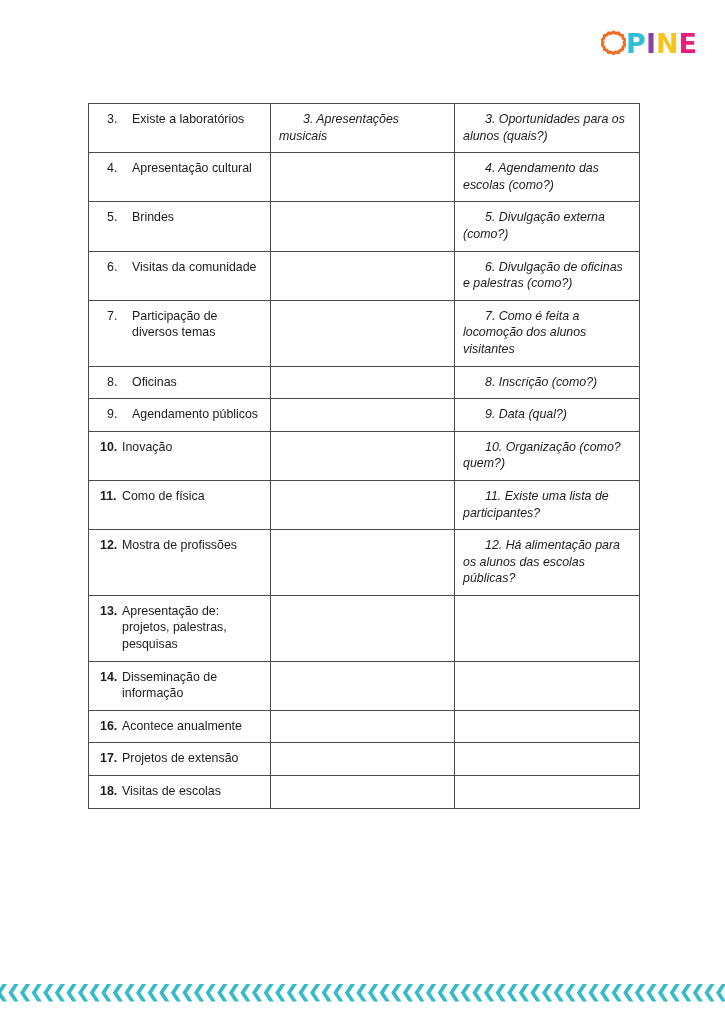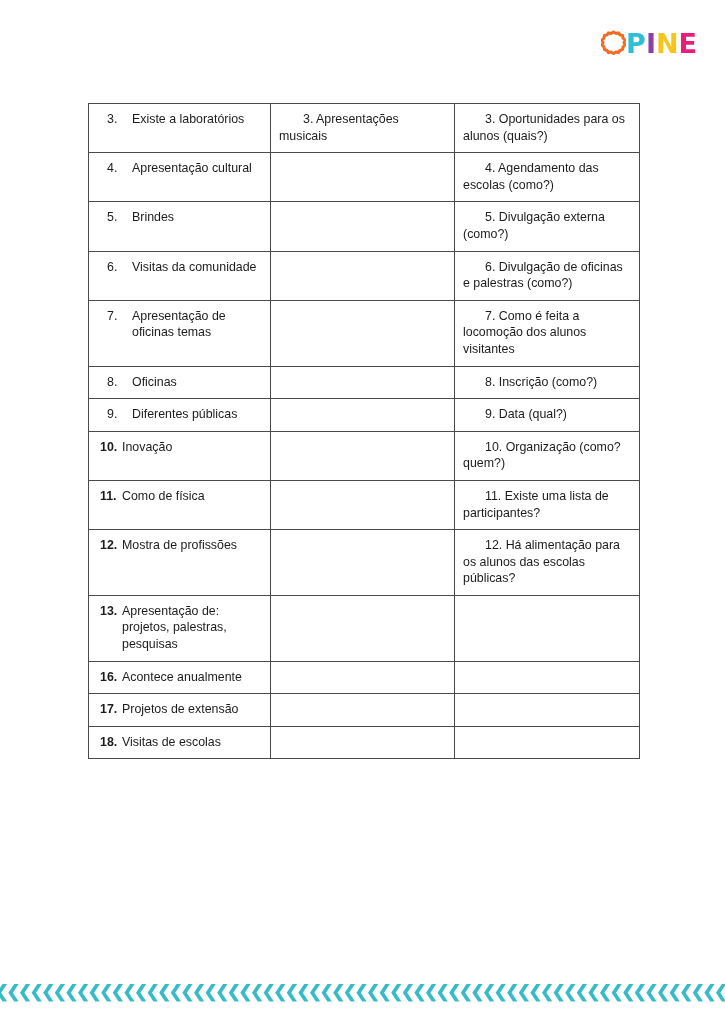--- a/index.html
+++ b/index.html
@@ -86,20 +86,21 @@
   
   .numitem.wide .num {
     min-width: 22px;
     padding-left: 3px;
     font-weight: bold;
   }
 
   
   .indent-item {
     text-indent: 22px;
+    font-style: italic;
   }
   .indent-item.gap {
     text-indent: 24px;
   }
 
   
   .chev-band {
     position: absolute;
     left: 0;
     bottom: 18px;
@@ -194,21 +195,21 @@
             <div class="indent-item gap"></div>
           </td>
           <td>
             <div class="indent-item">6.  Divulgação de oficinas e palestras (como?)</div>
           </td>
         </tr>
         <tr>
           <td>
             <div class="numitem">
               <span class="num">7.</span>
-              <span class="txt">Apresentação de oficinas temas</span>
+              <span class="txt">Participação de diversos temas</span>
             </div>
           </td>
           <td>
             <div class="indent-item gap"></div>
           </td>
           <td>
             <div class="indent-item">7.  Como é feita a locomoção dos alunos visitantes</div>
           </td>
         </tr>
         <tr>
@@ -222,21 +223,21 @@
             <div class="indent-item gap"></div>
           </td>
           <td>
             <div class="indent-item">8.  Inscrição (como?)</div>
           </td>
         </tr>
         <tr>
           <td>
             <div class="numitem">
               <span class="num">9.</span>
-              <span class="txt">Diferentes públicas</span>
+              <span class="txt">Agendamento públicos</span>
             </div>
           </td>
           <td>
             <div class="indent-item gap"></div>
           </td>
           <td>
             <div class="indent-item">9.  Data (qual?)</div>
           </td>
         </tr>
         <tr>
@@ -279,20 +280,34 @@
           </td>
           <td>
             <div class="indent-item">12. Há alimentação para os alunos das escolas públicas?</div>
           </td>
         </tr>
         <tr>
           <td>
             <div class="numitem wide">
               <span class="num">13.</span>
               <span class="txt">Apresentação de: projetos, palestras, pesquisas</span>
+            </div>
+          </td>
+          <td>
+            <div class="indent-item gap"></div>
+          </td>
+          <td>
+            <div class="indent-item"></div>
+          </td>
+        </tr>
+        <tr>
+          <td>
+            <div class="numitem wide">
+              <span class="num">14.</span>
+              <span class="txt">Disseminação de informação</span>
             </div>
           </td>
           <td>
             <div class="indent-item gap"></div>
           </td>
           <td>
             <div class="indent-item"></div>
           </td>
         </tr>
         <tr>

